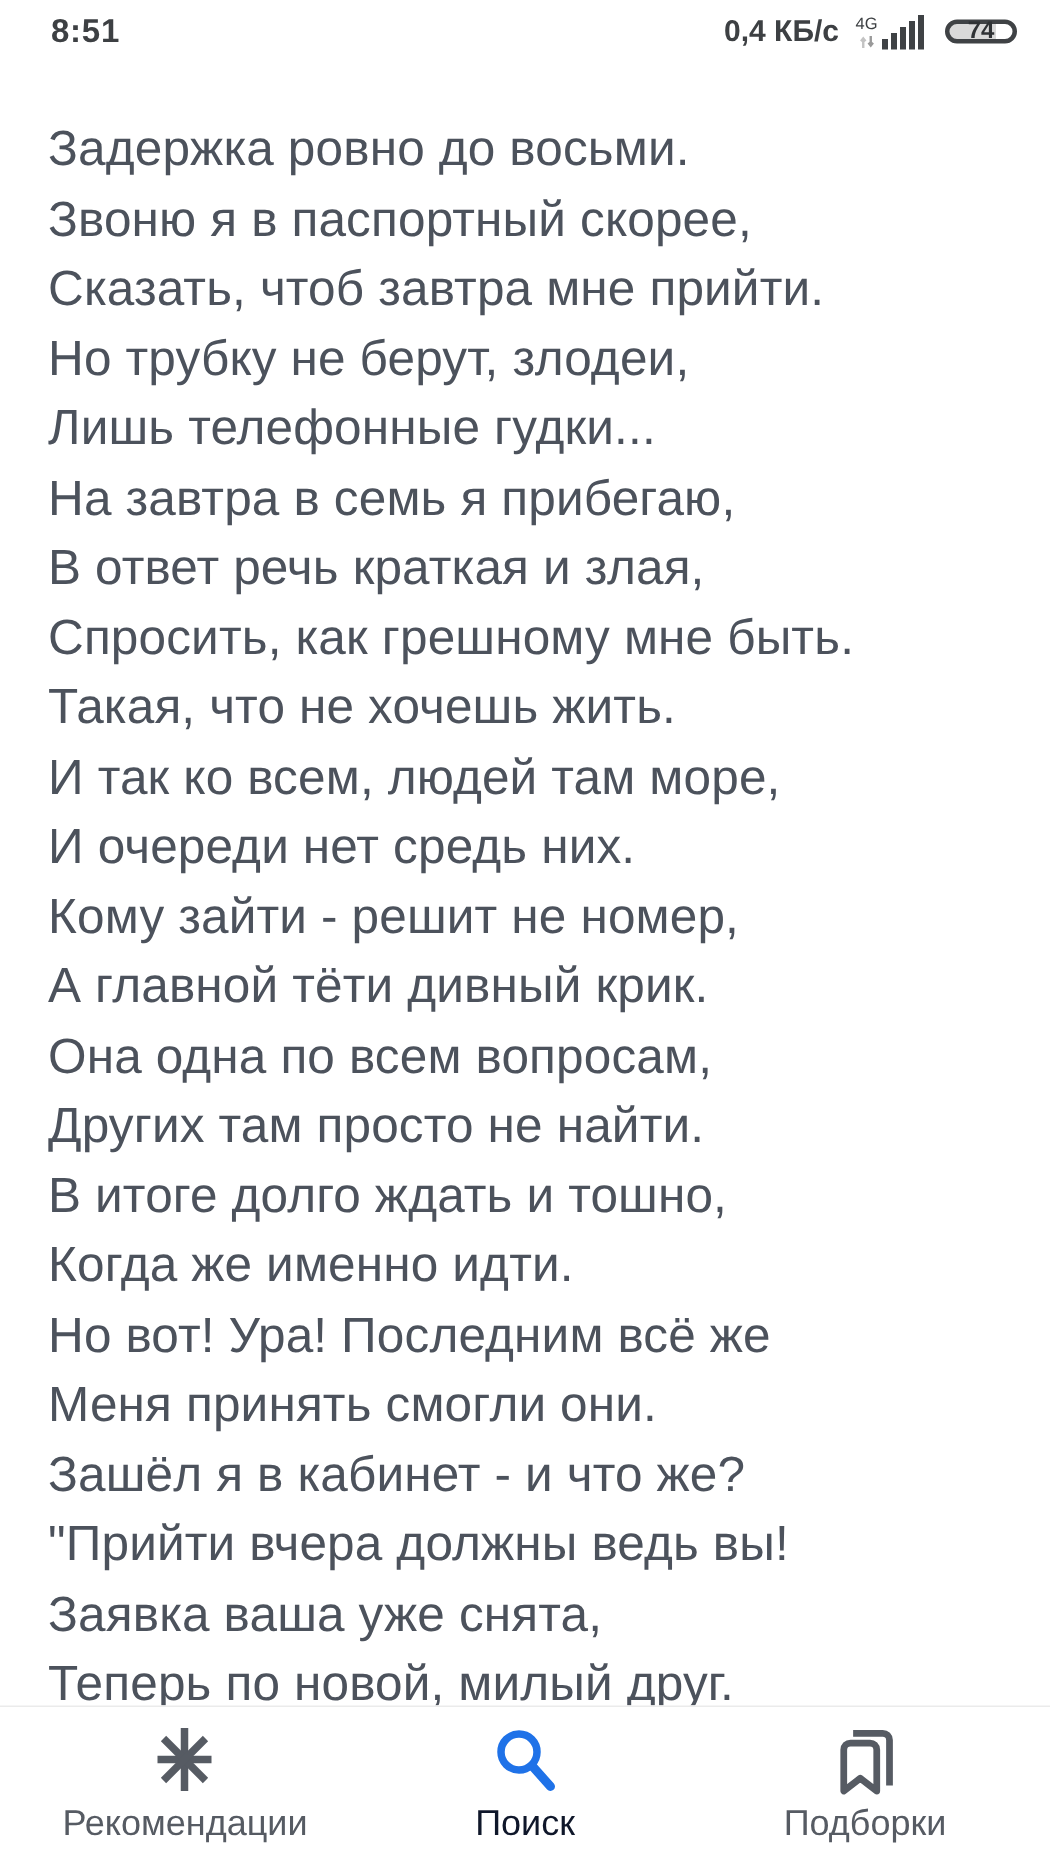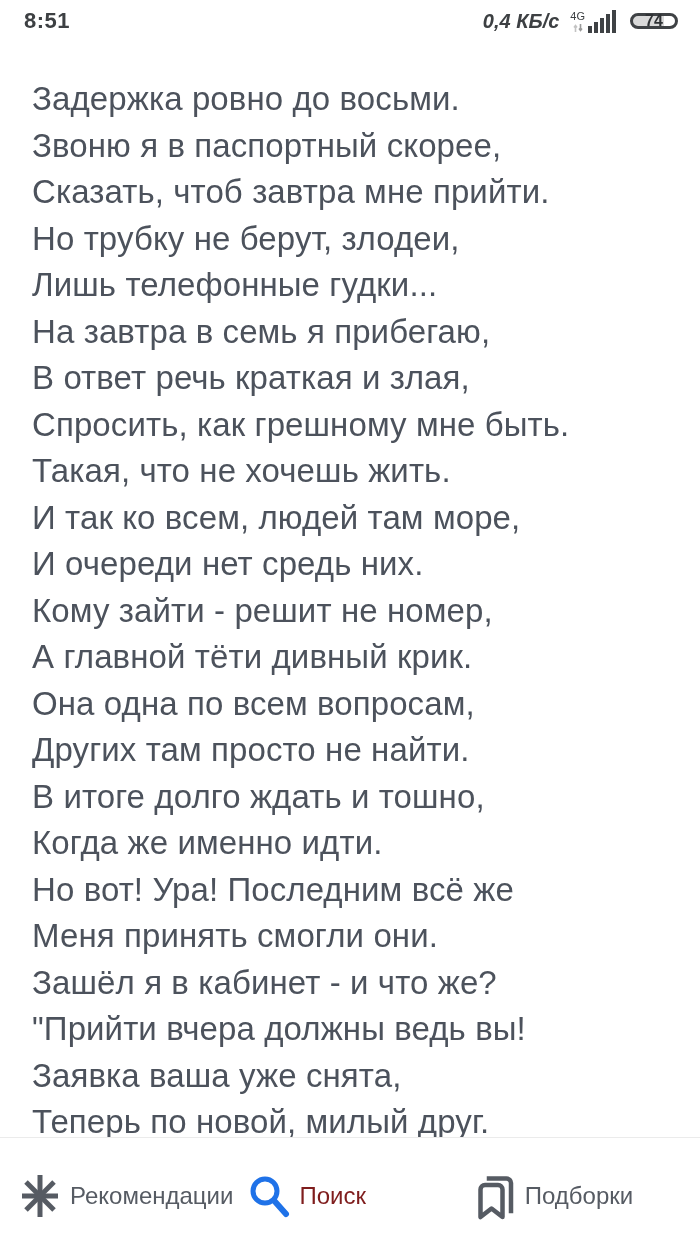--- a/index.html
+++ b/index.html
@@ -6,28 +6,28 @@
   body {
     width: 700px; height: 1244px;
     background: #ffffff;
     font-family: "Liberation Sans", "DejaVu Sans", sans-serif;
     overflow: hidden;
   }
   .screen { position: relative; width: 700px; height: 1244px; background: #fff; overflow: hidden; }
 
   
   .status-bar {
-    position: absolute; top: 0; left: 2px; right: 0; height: 42px;
+    position: absolute; top: 0; left: 12px; right: 0; height: 42px;
     display: flex; align-items: center; justify-content: space-between;
     padding: 0 22px; box-sizing: border-box;
     color: #3d4043;
   }
   .status-time { font-size: 22px; font-weight: 700; letter-spacing: .5px; }
   .status-right { display: flex; align-items: center; gap: 7px; }
-  .net-speed { font-size: 20px; font-weight: 700; color: #3d4043; font-style: italic; }
+  .net-speed { font-size: 20px; font-weight: 700; color: #3d4043; }
   .net-cluster { display: flex; align-items: flex-end; gap: 2px; margin-left: 4px; }
   .net-col { display: flex; flex-direction: column; align-items: center; line-height: 1; }
   .net-type { font-size: 11px; font-weight: 400; color: #3d4043; letter-spacing: 0; }
   .battery {
     position: relative; width: 48px; height: 16px; margin-left: 6px;
     border: 3px solid #3f4245; border-radius: 14px; box-sizing: border-box;
     background: linear-gradient(to right, #d9d9d9 74%, #ffffff 74%);
     display: flex; align-items: center; justify-content: center;
   }
   .battery-num { font-size: 16px; font-weight: 700; color: #2f3235; }
@@ -44,27 +44,27 @@
 
   
   .bottom-nav {
     position: absolute; left: 0; right: 0; bottom: 0; height: 107px;
     background: #ffffff;
     border-top: 1px solid #ebebeb;
     display: flex; align-items: stretch;
     padding: 0 10px; box-sizing: border-box;
   }
   .nav-item {
-    flex: 1; display: flex; align-items: center;
+    flex: 1; display: flex; flex-direction: column; align-items: center;
     justify-content: flex-start; gap: 6px; padding-top: 11px;
     background: none; border: none; cursor: pointer;
     color: #565b63;
   }
   .nav-item .nav-label { font-size: 24px; line-height: 26px; color: #565b63; }
-  .nav-item.active .nav-label { color: #7f1d1d; }
+  .nav-item.active .nav-label { color: #0f172a; }
   .nav-icon { width: 48px; height: 48px; display: block; }
 </style>
 </head>
 <body>
 
 <div class="screen">
 
   <header class="status-bar">
     <span class="status-time">8:51</span>
     <div class="status-right">

